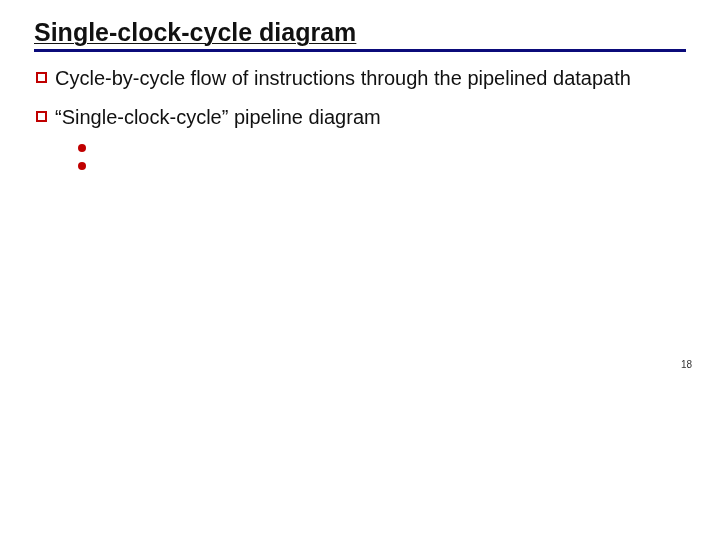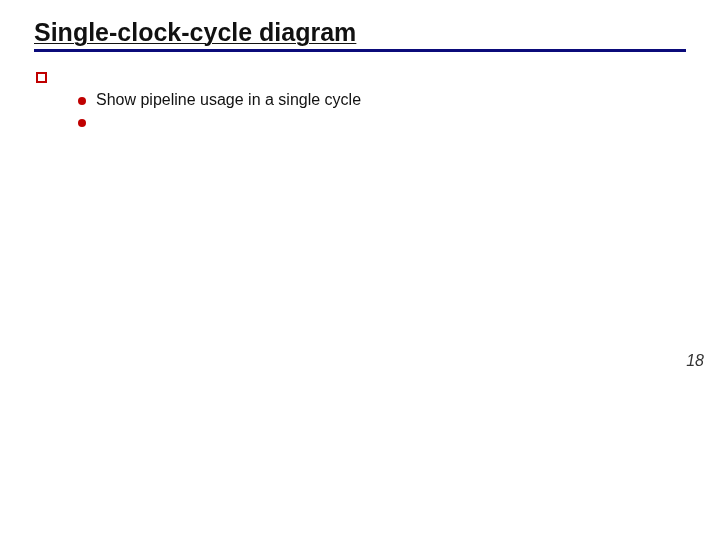--- a/index.html
+++ b/index.html
@@ -61,47 +61,50 @@
     margin-right: 10px;
     flex: 0 0 auto;
   }
   .sub-text {
     font-size: 16px;
     color: #111;
   }
   .red { color: #c00000; }
   .pagenum {
     position: absolute;
-    right: 16px;
+    right: 28px;
     bottom: 10px;
-    font-size: 16px;
+    font-size: 10px;
     color: #333;
-    font-style: italic;
   }
 </style>
 </head>
 <body>
 
 <div class="slide">
 
   <div class="title-wrap">
     <div class="title">Single-clock-cycle diagram</div>
   </div>
 
   <div class="bullets">
 
     <div class="item">
       <span class="sq"></span>
+      <span class="item-text">Cycle-by-cycle flow of instructions through the pipelined datapath</span>
     </div>
 
+    <div class="item">
+      <span class="sq"></span>
+      <span class="item-text">“Single-clock-cycle” pipeline diagram</span>
+    </div>
 
     <div class="sub">
       <div class="sub-item">
         <span class="dot"></span>
-        <span class="sub-text">Show pipeline usage in a single cycle</span>
       </div>
       <div class="sub-item">
         <span class="dot"></span>
       </div>
     </div>
 
 
   </div>
 
   <div class="pagenum">18</div>

